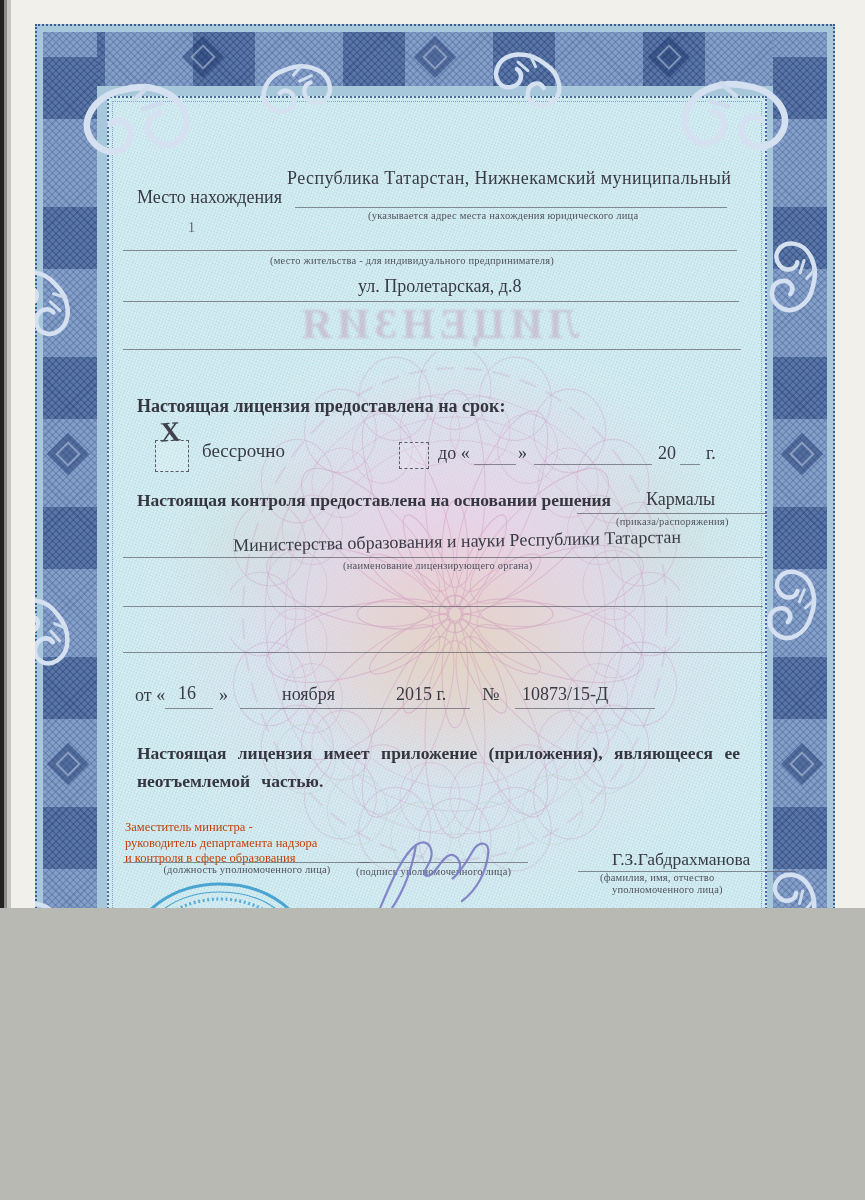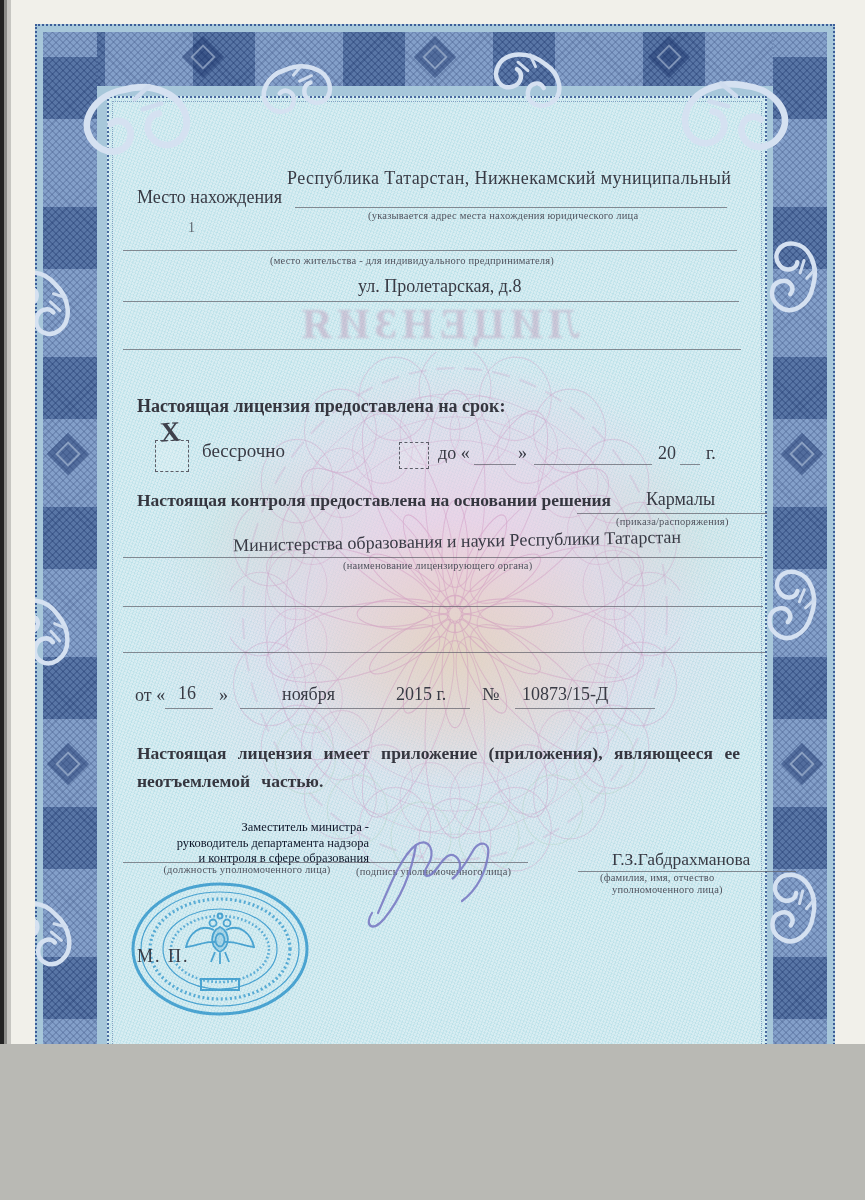--- a/index.html
+++ b/index.html
@@ -1,17 +1,17 @@
 <!DOCTYPE html>
 <html><head>
 <meta charset="utf-8">
 <style>
   html,body{margin:0;padding:0;}
   body{width:865px;height:1200px;background:#b9b9b4;font-family:"Liberation Serif","DejaVu Serif",serif;}
-  #page{position:relative;width:865px;height:1044px;background:#f1f0ea;overflow:hidden;}
+  #page{position:relative;width:865px;height:908px;background:#f1f0ea;overflow:hidden;}
 
   
   .scan-edge-left{position:absolute;left:0;top:0;width:16px;height:1200px;
     background:linear-gradient(90deg,#222 0 4px,#8b8b88 4px 7px,rgba(120,120,118,.35) 7px 11px,transparent 11px);}
 
   
   .frame{position:absolute;left:35px;top:24px;width:800px;height:1153px;background:#a7c7da;
     border:2px dotted #3c5d99;box-sizing:border-box;}
   .band{position:absolute;background-color:#7190bf;
     background-image:
@@ -47,21 +47,21 @@
   .t{position:absolute;color:#383a44;font-size:18px;white-space:nowrap;}
   .t.b{font-weight:700;color:#35363f;}
   .cap{position:absolute;color:#50535e;font-size:10.5px;white-space:nowrap;letter-spacing:.2px;}
   .ln{position:absolute;height:0;border-top:1px solid rgba(95,95,105,.7);}
   .cb{position:absolute;border:1.5px dashed #5a5c66;background:rgba(255,255,255,.12);}
   .xmark{position:absolute;font-size:28px;color:#3f414c;font-weight:600;transform:rotate(-4deg);}
   .wm{position:absolute;font-weight:700;color:rgba(189,142,178,.40);filter:blur(1.3px);
       transform:scaleX(-1);letter-spacing:5px;font-size:42px;}
   .wm2{position:absolute;font-weight:700;color:rgba(138,163,154,.28);filter:blur(1.4px);
       letter-spacing:9px;font-size:28px;}
-  .pos-block{position:absolute;text-align:right;color:#0f172a;font-size:12.5px;line-height:15.5px;}
+  .pos-block{position:absolute;text-align:left;color:#c2410c;font-size:12.5px;line-height:15.5px;}
   .hole{position:absolute;width:23px;height:23px;border-radius:50%;background:#161616;filter:blur(.4px);}
   svg.layer{position:absolute;}
 </style>
 </head>
 <body>
 
 <div id="page">
 
   <div class="scan-edge-left"></div>
 

